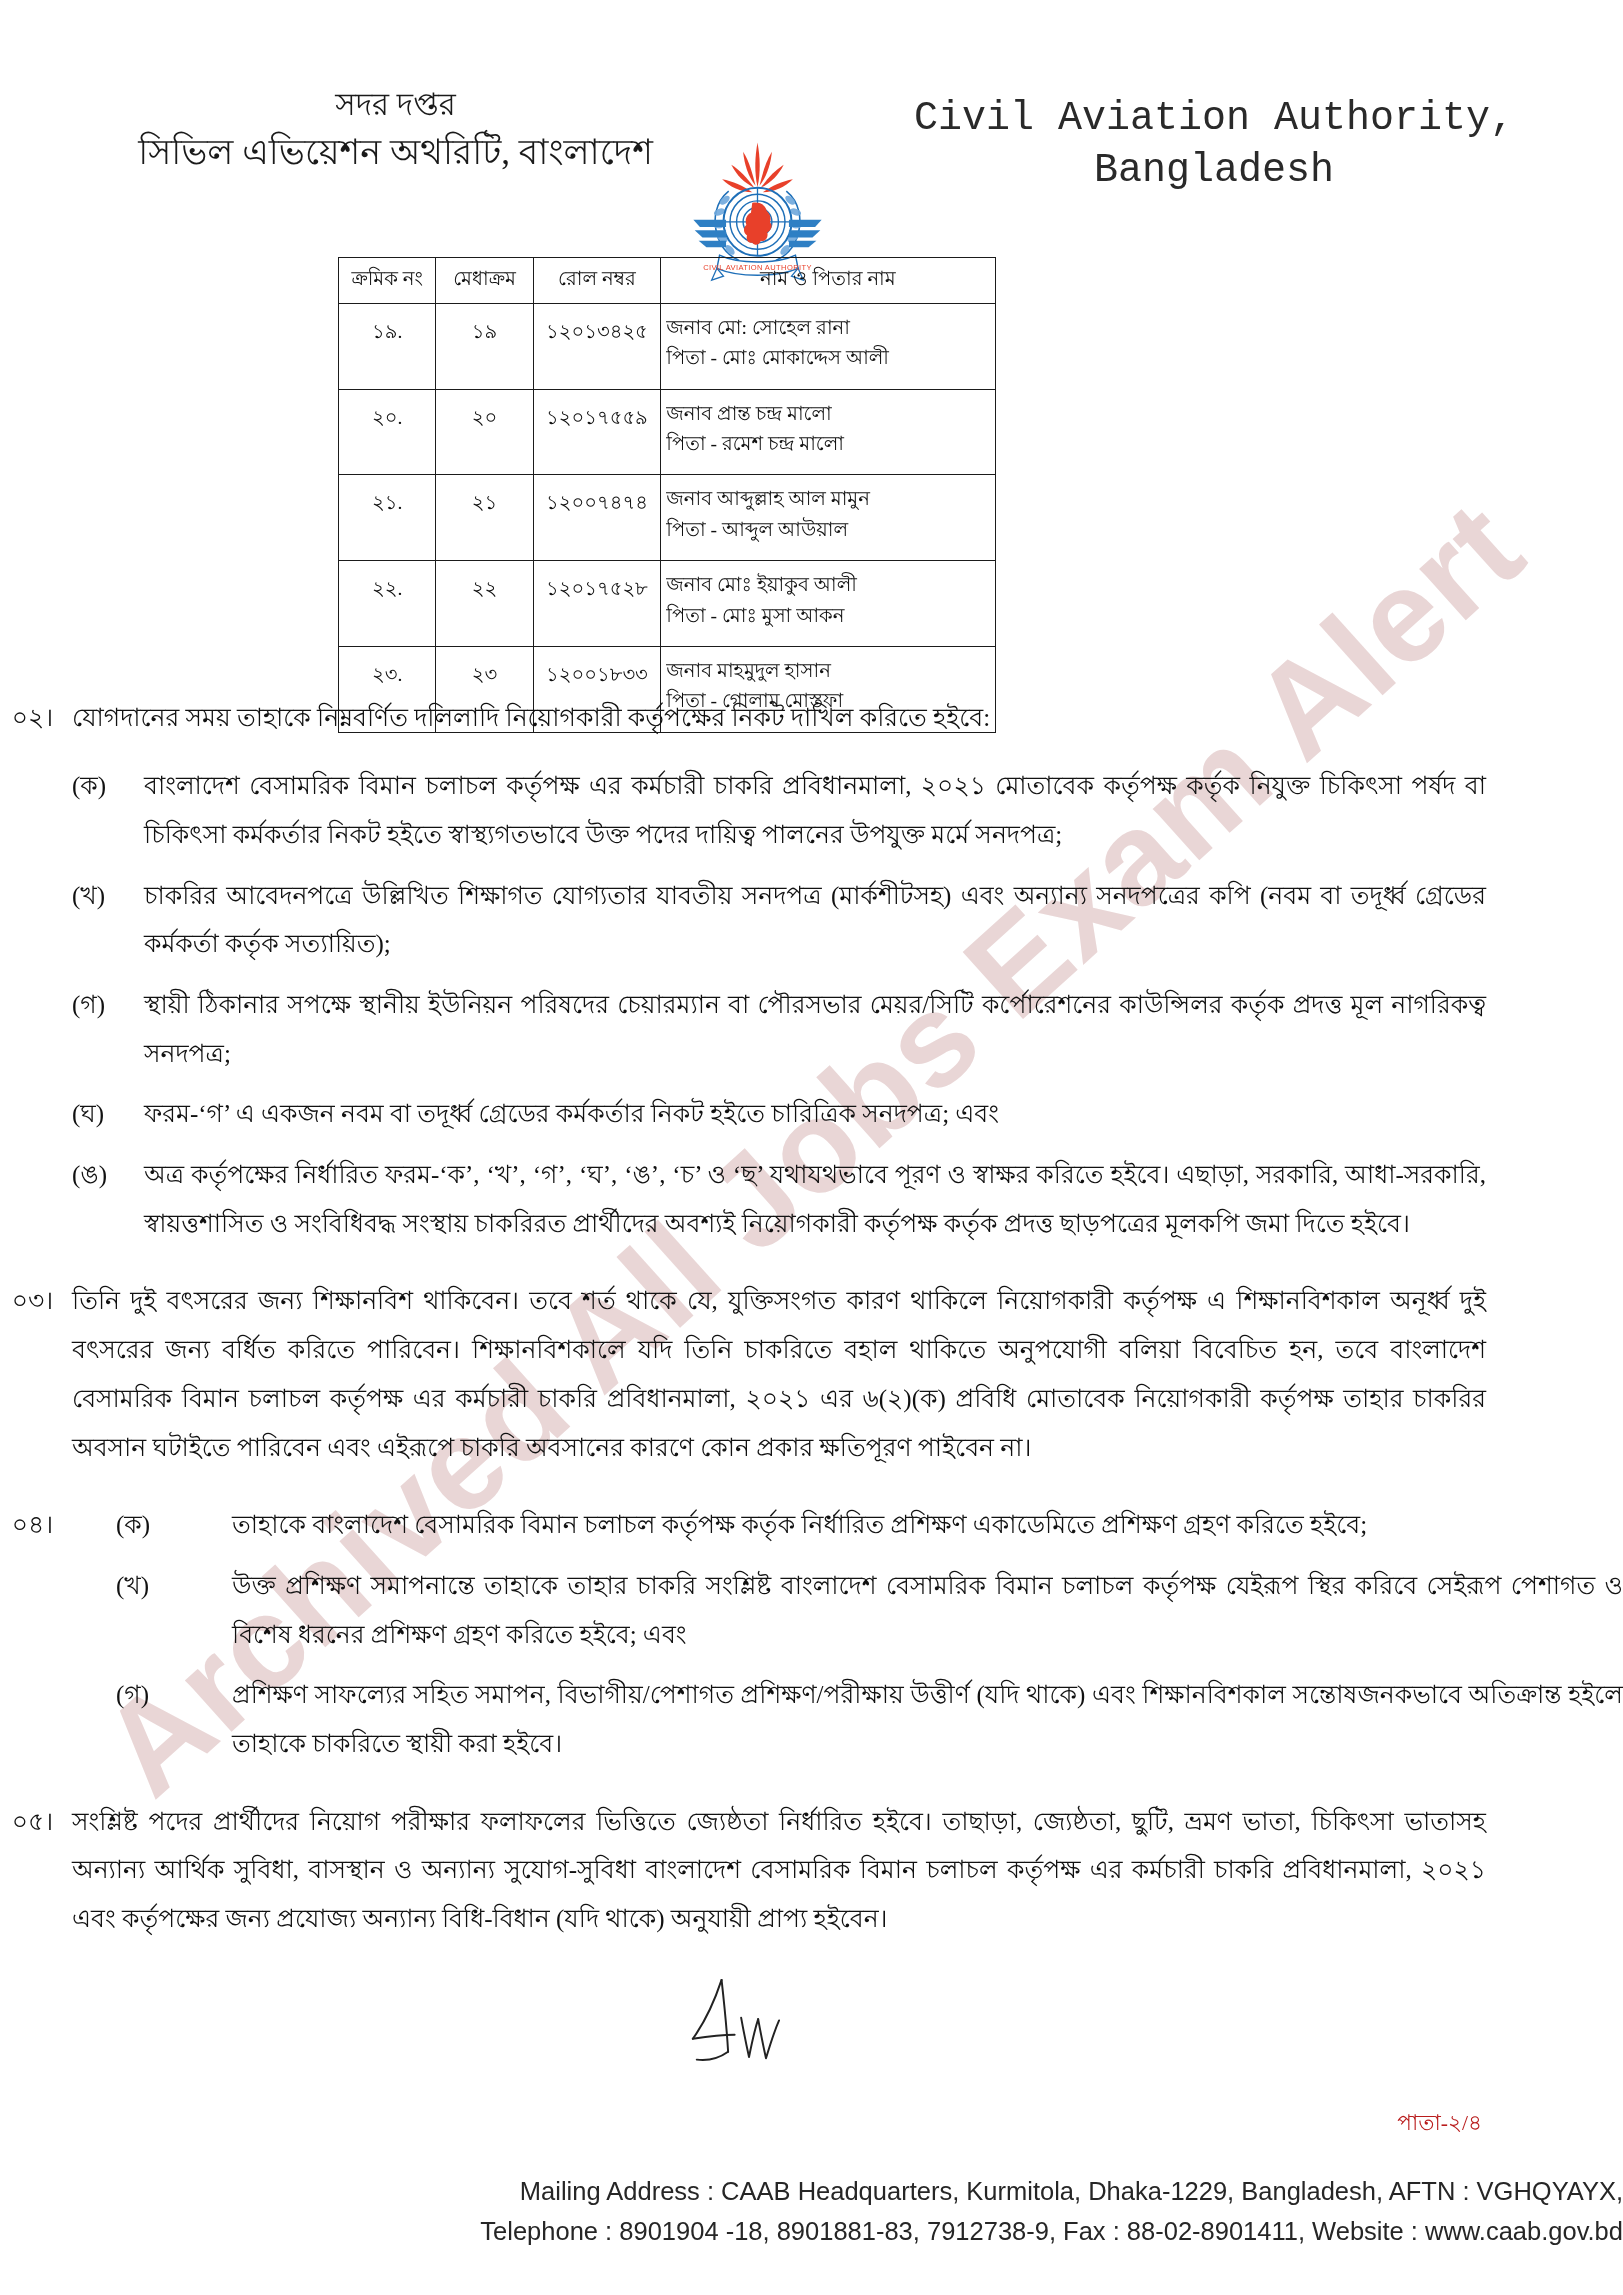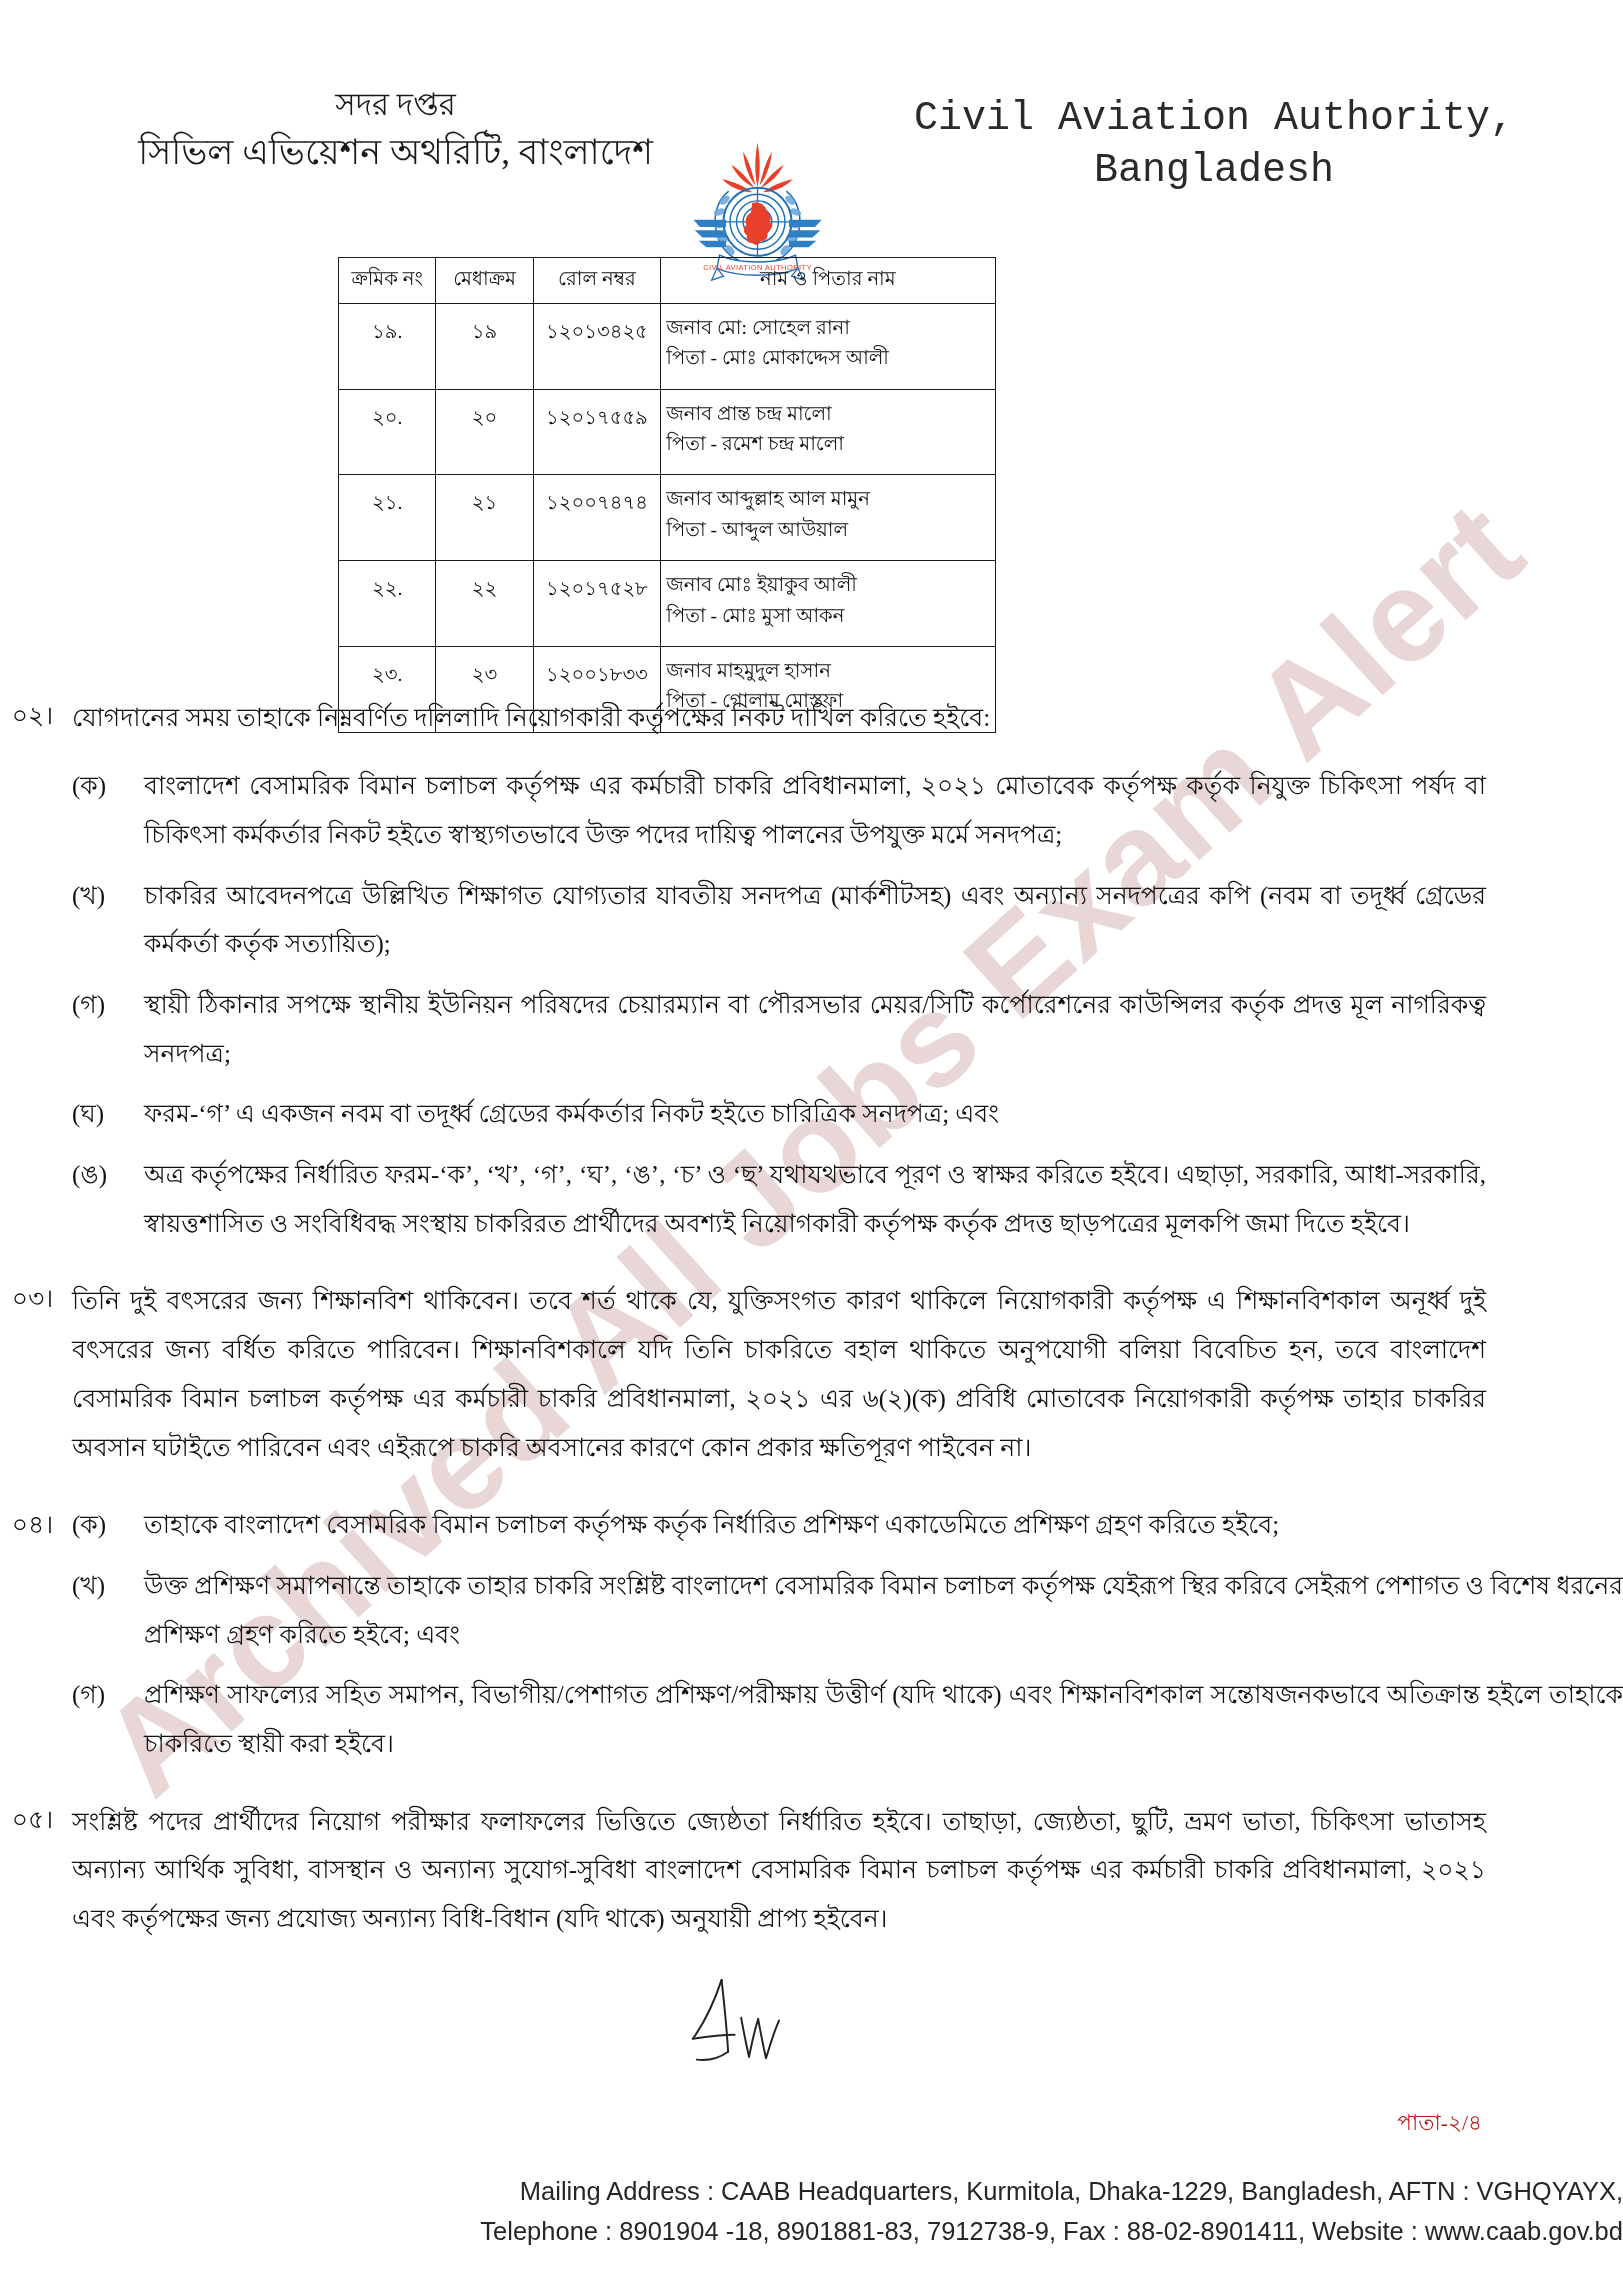--- a/index.html
+++ b/index.html
@@ -151,21 +151,20 @@
     color: #111;
     font-size: 25px;
     line-height: 1.95;
   }
   .num {
     width: 72px;
     flex: 0 0 72px;
     text-align: left;
     padding-left: 11.8px;
     box-sizing: border-box;
-    font-family: Liberation Mono, monospace;
   }
   .ptext {
     flex: 1 1 auto;
     text-align: justify;
     padding-right: 137px;
   }
   .sub {
     display: flex;
     font-family: "Liberation Serif", "DejaVu Serif", serif;
     color: #111;
@@ -183,21 +182,21 @@
   .sub-text {
     flex: 1 1 auto;
     text-align: justify;
     padding-right: 137px;
   }
   .gap-sm { height: 11.8px; }
   .gap-md { height: 19.6px; }
   .gap-lg { height: 29px; }
 
   
-  .p4row { display: flex; font-family: "Liberation Serif","DejaVu Serif",serif; font-size: 25px; line-height: 1.95; color:#111; }
+  .p4row { display: flex; font-family: "Liberation Serif","DejaVu Serif",serif; font-size: 25px; line-height: 1.95; color:#111;gap:44px; }
   .p4num { width: 72px; flex: 0 0 72px; padding-left: 11.8px; box-sizing: border-box; }
   .p4lbl { width: 72px; flex: 0 0 72px; }
   .p4txt { flex: 1 1 auto; text-align: justify; }
 
   
   .sig {
     position: absolute;
     left: 681px;
     top: 1976px;
     width: 170px;

